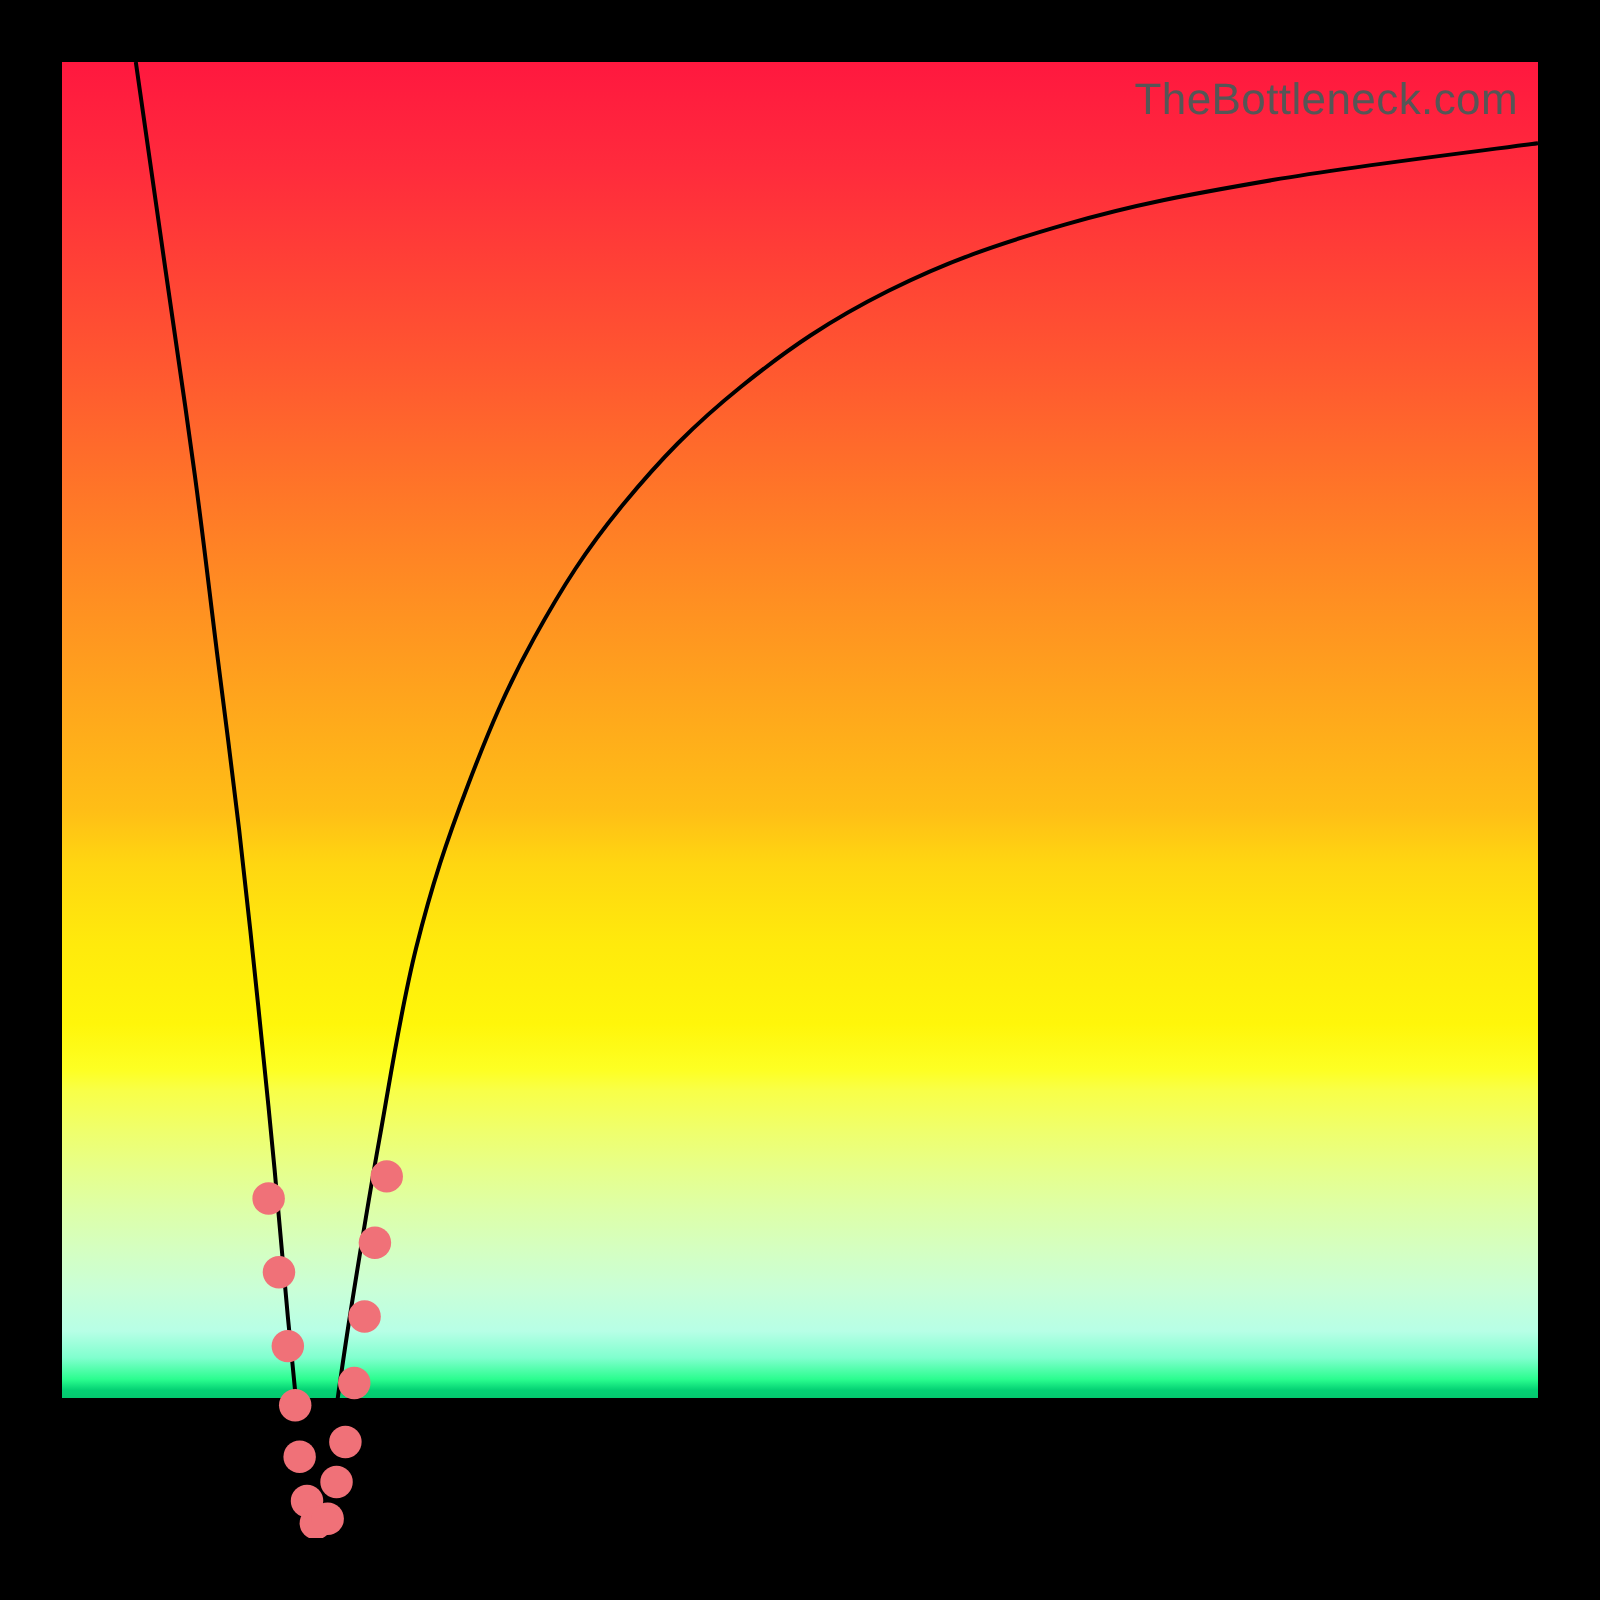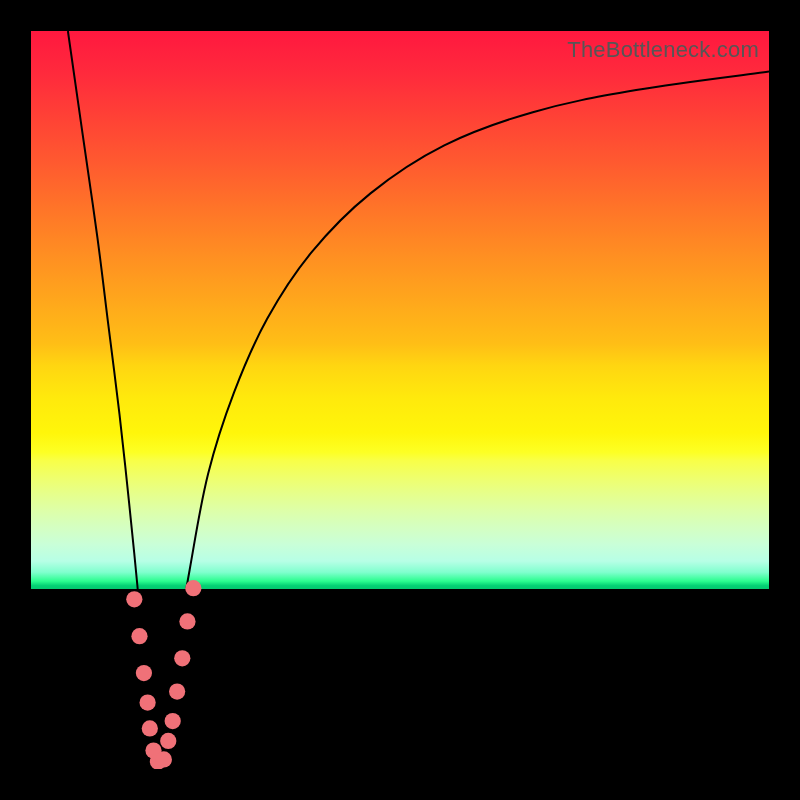--- a/index.html
+++ b/index.html
@@ -15,21 +15,21 @@
     position: relative;
     width: 800px;
     height: 800px;
     background: #000;
   }
   .plot-area {
     position: absolute;
     left: 31px;
     top: 31px;
     width: 738px;
-    height: 558px;
+    height: 668px;
     background: linear-gradient(
       to bottom,
       #ff183f 0%,
       #ff2b3c 8%,
       #ff4335 16%,
       #ff5b2f 24%,
       #ff7528 32%,
       #ff8e22 40%,
       #ffa61c 48%,
       #ffbe16 56%,

